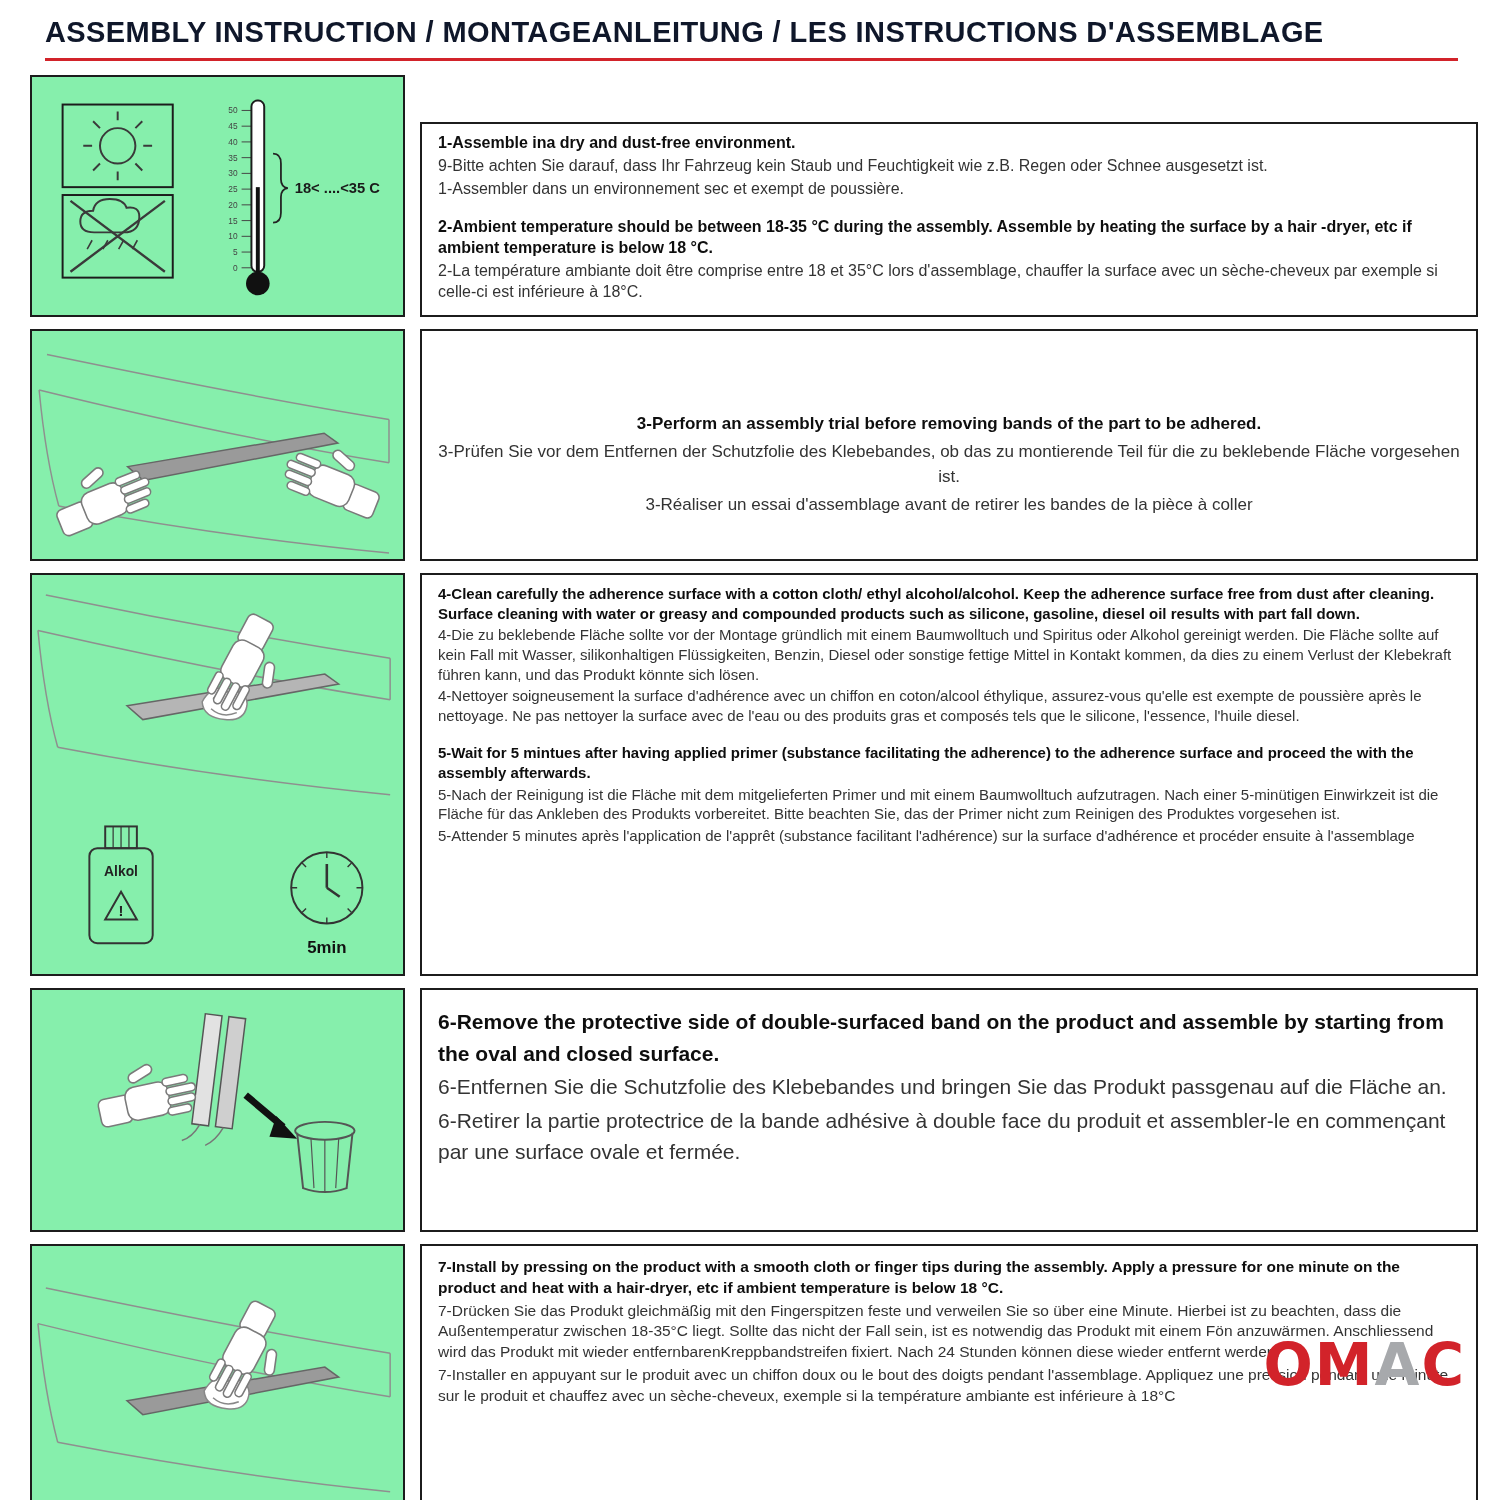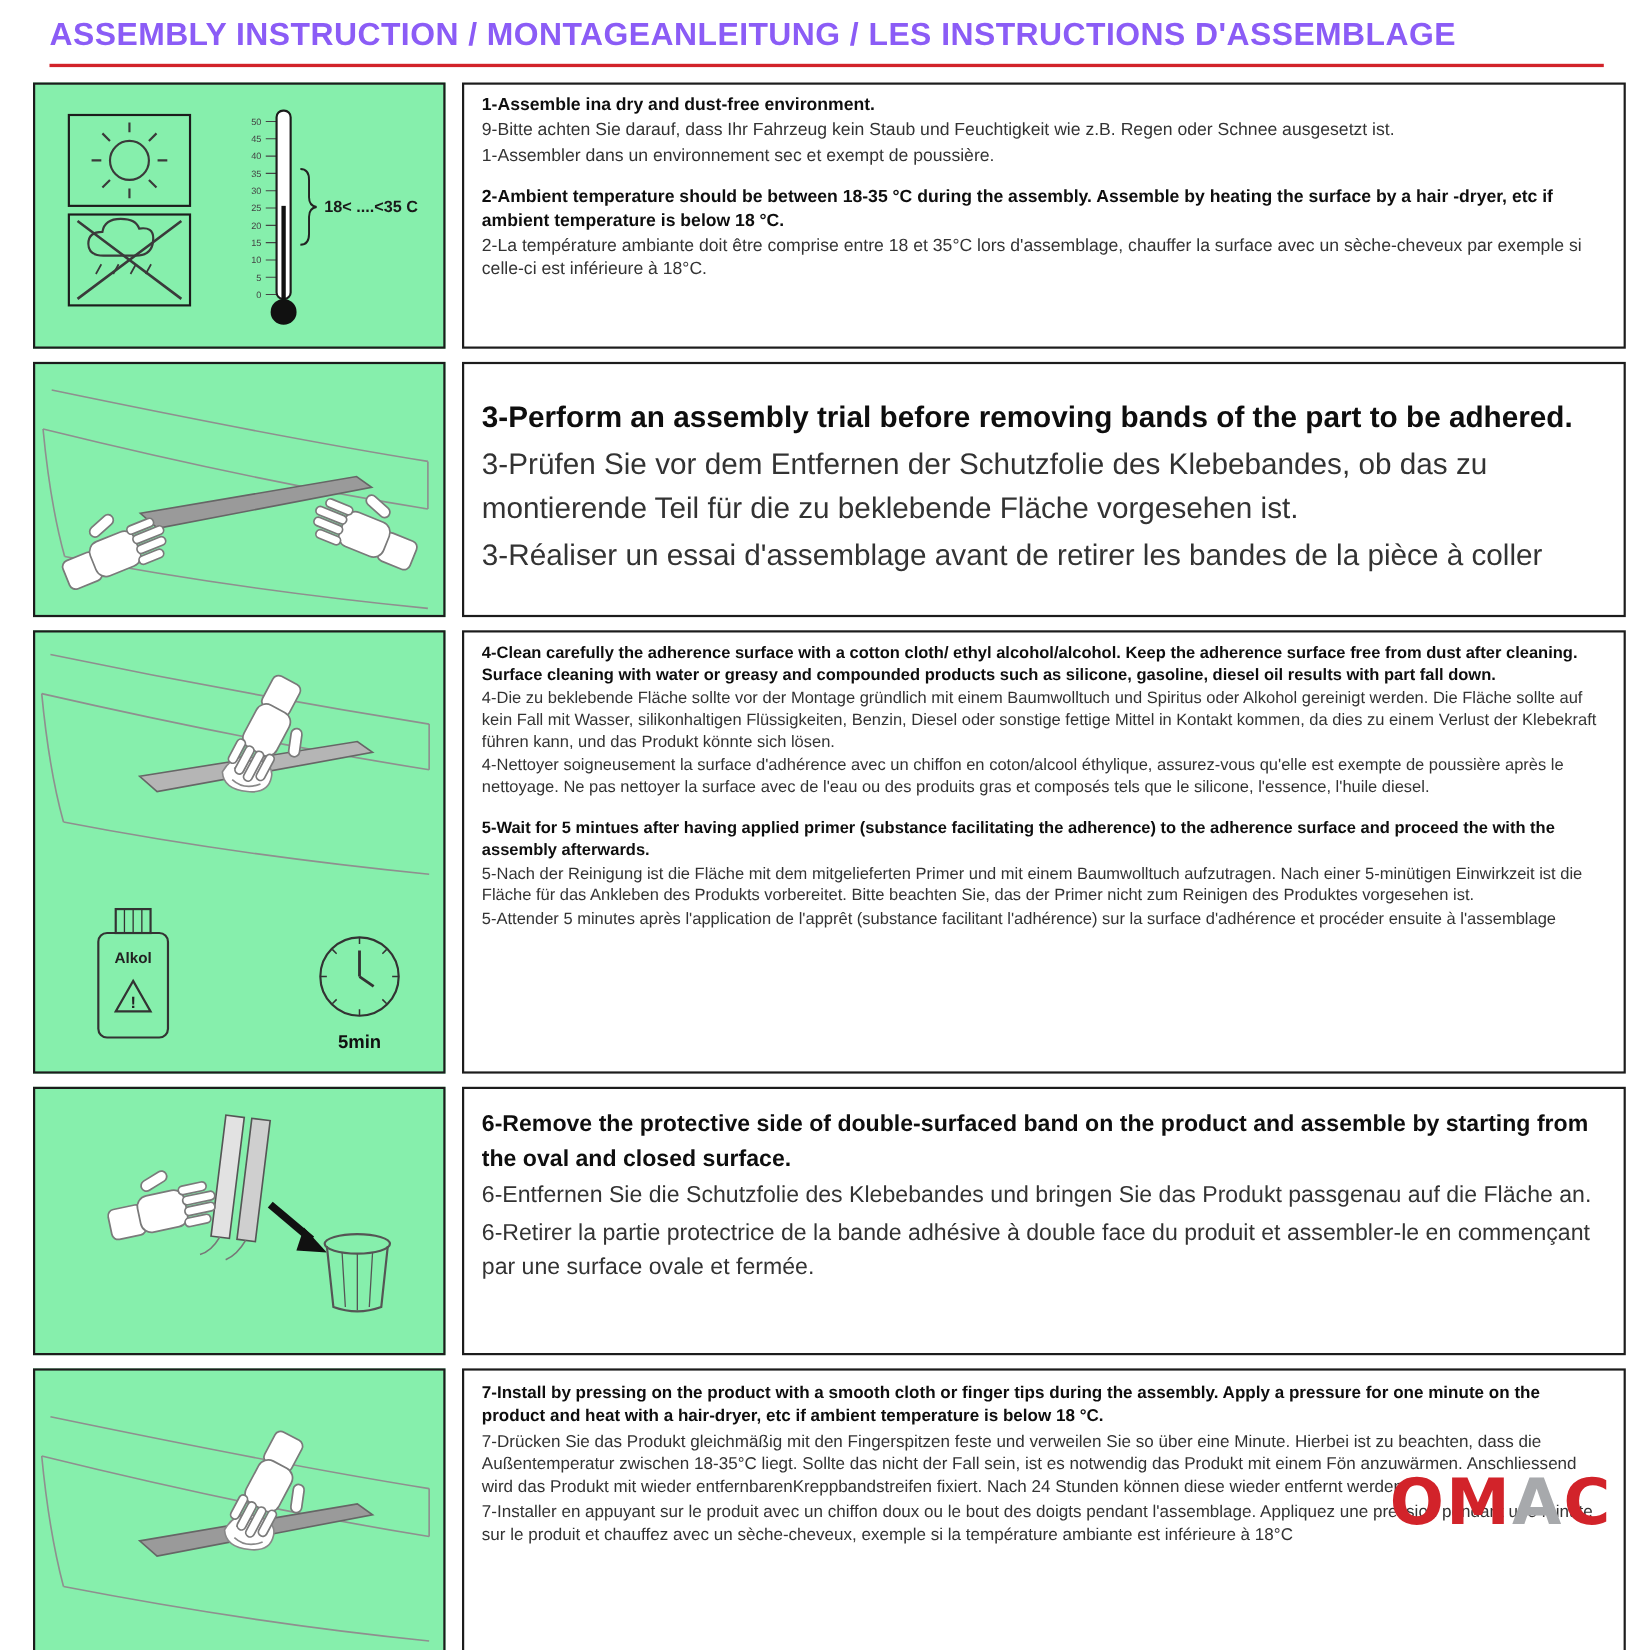--- a/index.html
+++ b/index.html
@@ -1,33 +1,33 @@
 <!DOCTYPE html>
 <html><head>
 <meta charset="utf-8">
 <style>
   * { box-sizing: border-box; margin: 0; padding: 0; }
   html,body { width:1500px; height:1500px; background:#ffffff; overflow:hidden;
     font-family:"Liberation Sans", sans-serif; position:relative; }
 
   .header { margin:0 42px 14px 45px; border-bottom:3px solid #d2232a; padding:16px 0 9px; }
-  .title { color:#8b5cf6; font-size:29px; font-weight:800; letter-spacing:.4px; white-space:nowrap; }
+  .title { color:#0f172a; font-size:29px; font-weight:800; letter-spacing:.4px; white-space:nowrap; }
 
   .rows { padding:0 22px 0 30px; }
   .row { display:flex; gap:15px; margin-bottom:12px; }
   .img-box { flex:0 0 375px; width:375px; border:2px solid #1c1c1c; background:#86efac; overflow:hidden;text-decoration:underline; }
   .img-box svg { display:block; width:100%; height:100%; }
   .text-box { flex:1; border:2px solid #1c1c1c; background:#fff; padding:9px 16px; color:#333; overflow:hidden; }
 
   .text-box p { margin:0 0 2px; }
   .text-box p.b { font-weight:700; color:#0e0e0e; }
   .text-box p.gap { margin-top:18px; }
 
-  .fs1 { font-size:16px;   line-height:1.3; }
-  .fs2 { font-size:27px; line-height:1.5;  padding-top:28px; }
+  .fs1 { font-size:16px;   line-height:1.3;margin-top:47px; }
+  .fs2 { font-size:17px; line-height:1.5;  padding-top:80px;text-align:center; }
   .fs3 { font-size:15px;   line-height:1.31; }
   .fs4 { font-size:21px;   line-height:1.5;  padding-top:16px; }
   .fs5 { font-size:15.5px; line-height:1.34; padding-top:11px; }
 
   .h1-row { height:242px; }
   .h2-row { height:232px; }
   .h3-row { height:403px; }
   .h4-row { height:244px; }
   .h5-row { height:271px; }
 

